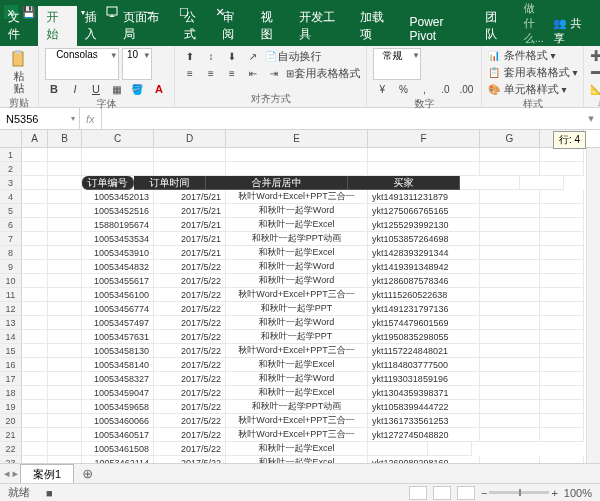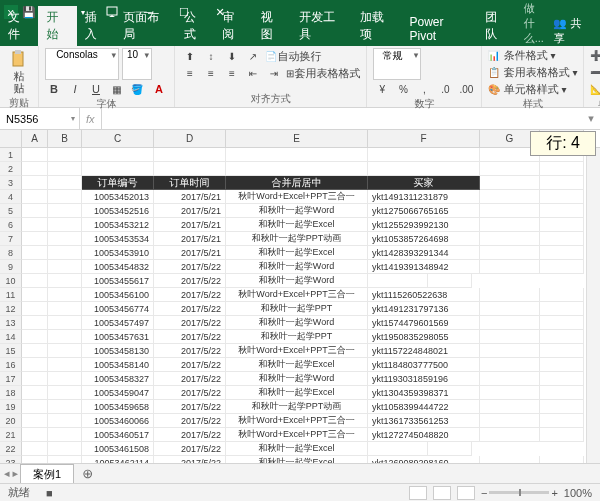--- a/index.html
+++ b/index.html
@@ -35,21 +35,21 @@
 .grid-area{position:absolute;top:130px;left:0;right:0;bottom:38px;overflow:hidden;background:#fff;}
 .colhdr{height:18px;display:flex;border-bottom:1px solid #d4d4d4;}
 .ch{border-right:1px solid #d4d4d4;background:#f2f2f2;text-align:center;font-size:10px;color:#444;display:flex;align-items:center;justify-content:center;}
 .rowarea{position:absolute;top:18px;bottom:0;left:0;right:0;overflow:hidden;}
 .row{display:flex;height:14px;}
 .rh{width:22px;border-right:1px solid #d4d4d4;border-bottom:1px solid #e8e8e8;background:#f2f2f2;font-size:9px;color:#555;display:flex;align-items:center;justify-content:center;}
 .cell{border-right:1px solid #e8e8e8;border-bottom:1px solid #e8e8e8;font-size:9px;color:#333;padding:0 4px;display:flex;align-items:center;overflow:hidden;white-space:nowrap;}
 .hdrcell{background:#2f2f2f;color:#fff;font-size:10px;justify-content:center;border-color:#555;}
 .cell.r{justify-content:flex-end;}
 .cell.c{justify-content:center;}
-.tooltip{position:absolute;top:131px;right:4px;background:#fffde6;border:1px solid #999;padding:1px 15px;font-size:16px;z-index:5;}
+.tooltip{position:absolute;top:131px;right:14px;background:#fffde6;border:1px solid #999;padding:1px 5px;font-size:10px;z-index:5;}
 .sheets{position:absolute;bottom:18px;left:0;right:0;height:20px;background:#f3f3f3;border-top:1px solid #d4d4d4;display:flex;align-items:center;padding-left:20px;}
 .sheet{padding:2px 12px;background:#fff;border:1px solid #bbb;border-bottom:none;font-size:11px;}
 .newsheet{padding:0 8px;color:#666;font-size:13px;}
 .status{position:absolute;bottom:0;left:0;right:0;height:18px;background:#f3f3f3;border-top:1px solid #d4d4d4;display:flex;align-items:center;font-size:10px;color:#555;}
 .status-l{padding:0 8px;}
 .status-r{margin-left:auto;display:flex;align-items:center;gap:6px;padding-right:8px;}
 .viewbtn{width:18px;height:14px;border:1px solid #ccc;background:#fff;}
 .zoom{display:flex;align-items:center;gap:2px;}
 .zslider{width:60px;height:3px;background:#ccc;position:relative;}
 .zslider:before{content:"";width:2px;height:7px;background:#888;position:absolute;left:50%;top:-2px;}
@@ -230,21 +230,21 @@
         <div class="cell" style="width: 72px;"></div>
         <div class="cell" style="width: 142px;"></div>
         <div class="cell" style="width: 112px;"></div>
         <div class="cell" style="width: 60px;"></div>
         <div class="cell" style="width: 44px;"></div>
       </div>
       <div class="row">
         <div class="rh">3</div>
         <div class="cell" style="width: 26px;"></div>
         <div class="cell" style="width: 34px;"></div>
-        <div class="cell hdrcell" style="width: 72px;">订单编号</div>
+        <div class="cell hdrcell" style="width: 52px; border-radius: 6px;">订单编号</div>
         <div class="cell hdrcell" style="width: 72px;">订单时间</div>
         <div class="cell hdrcell" style="width: 142px;">合并后居中</div>
         <div class="cell hdrcell" style="width: 112px;">买家</div>
         <div class="cell" style="width: 60px;"></div>
         <div class="cell" style="width: 44px;"></div>
       </div>
       <div class="row">
         <div class="rh">4</div>
         <div class="cell" style="width: 26px;"></div>
         <div class="cell" style="width: 34px;"></div>
@@ -263,21 +263,21 @@
         <div class="cell r" style="width: 72px;">2017/5/21</div>
         <div class="cell c" style="width: 142px;">和秋叶一起学Word</div>
         <div class="cell" style="width: 112px;">ykt1275066765165</div>
         <div class="cell" style="width: 60px;"></div>
         <div class="cell" style="width: 44px;"></div>
       </div>
       <div class="row">
         <div class="rh">6</div>
         <div class="cell" style="width: 26px;"></div>
         <div class="cell" style="width: 34px;"></div>
-        <div class="cell r" style="width: 72px;">10053453212</div>
+        <div class="cell r" style="width: 72px;">15880195674</div>
         <div class="cell r" style="width: 72px;">2017/5/21</div>
         <div class="cell c" style="width: 142px;">和秋叶一起学Excel</div>
         <div class="cell" style="width: 112px; text-align: center;">ykt1255293992130</div>
         <div class="cell" style="width: 60px;"></div>
         <div class="cell" style="width: 44px;"></div>
       </div>
       <div class="row">
         <div class="rh">7</div>
         <div class="cell" style="width: 26px;"></div>
         <div class="cell" style="width: 34px;"></div>
@@ -310,20 +310,21 @@
         <div class="cell" style="width: 60px;"></div>
         <div class="cell" style="width: 44px;"></div>
       </div>
       <div class="row">
         <div class="rh">10</div>
         <div class="cell" style="width: 26px;"></div>
         <div class="cell" style="width: 34px;"></div>
         <div class="cell r" style="width: 72px;">10053455617</div>
         <div class="cell r" style="width: 72px;">2017/5/22</div>
         <div class="cell c" style="width: 142px;">和秋叶一起学Word</div>
+        <div class="cell" style="width: 112px;">ykt1286087578346</div>
         <div class="cell" style="width: 60px;"></div>
         <div class="cell" style="width: 44px;"></div>
       </div>
       <div class="row">
         <div class="rh">11</div>
         <div class="cell" style="width: 26px;"></div>
         <div class="cell" style="width: 34px;"></div>
         <div class="cell r" style="width: 72px;">10053456100</div>
         <div class="cell r" style="width: 72px;">2017/5/22</div>
         <div class="cell c" style="width: 142px;">秋叶Word+Excel+PPT三合一</div>

